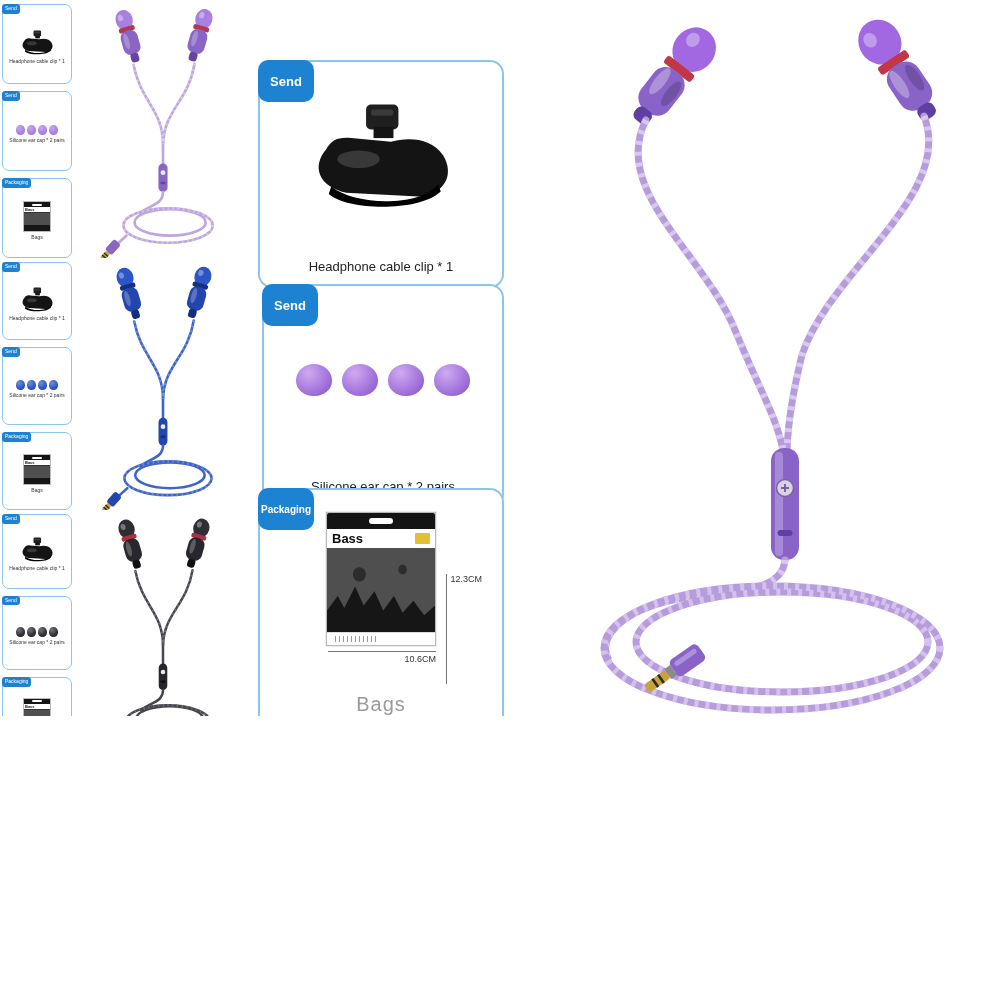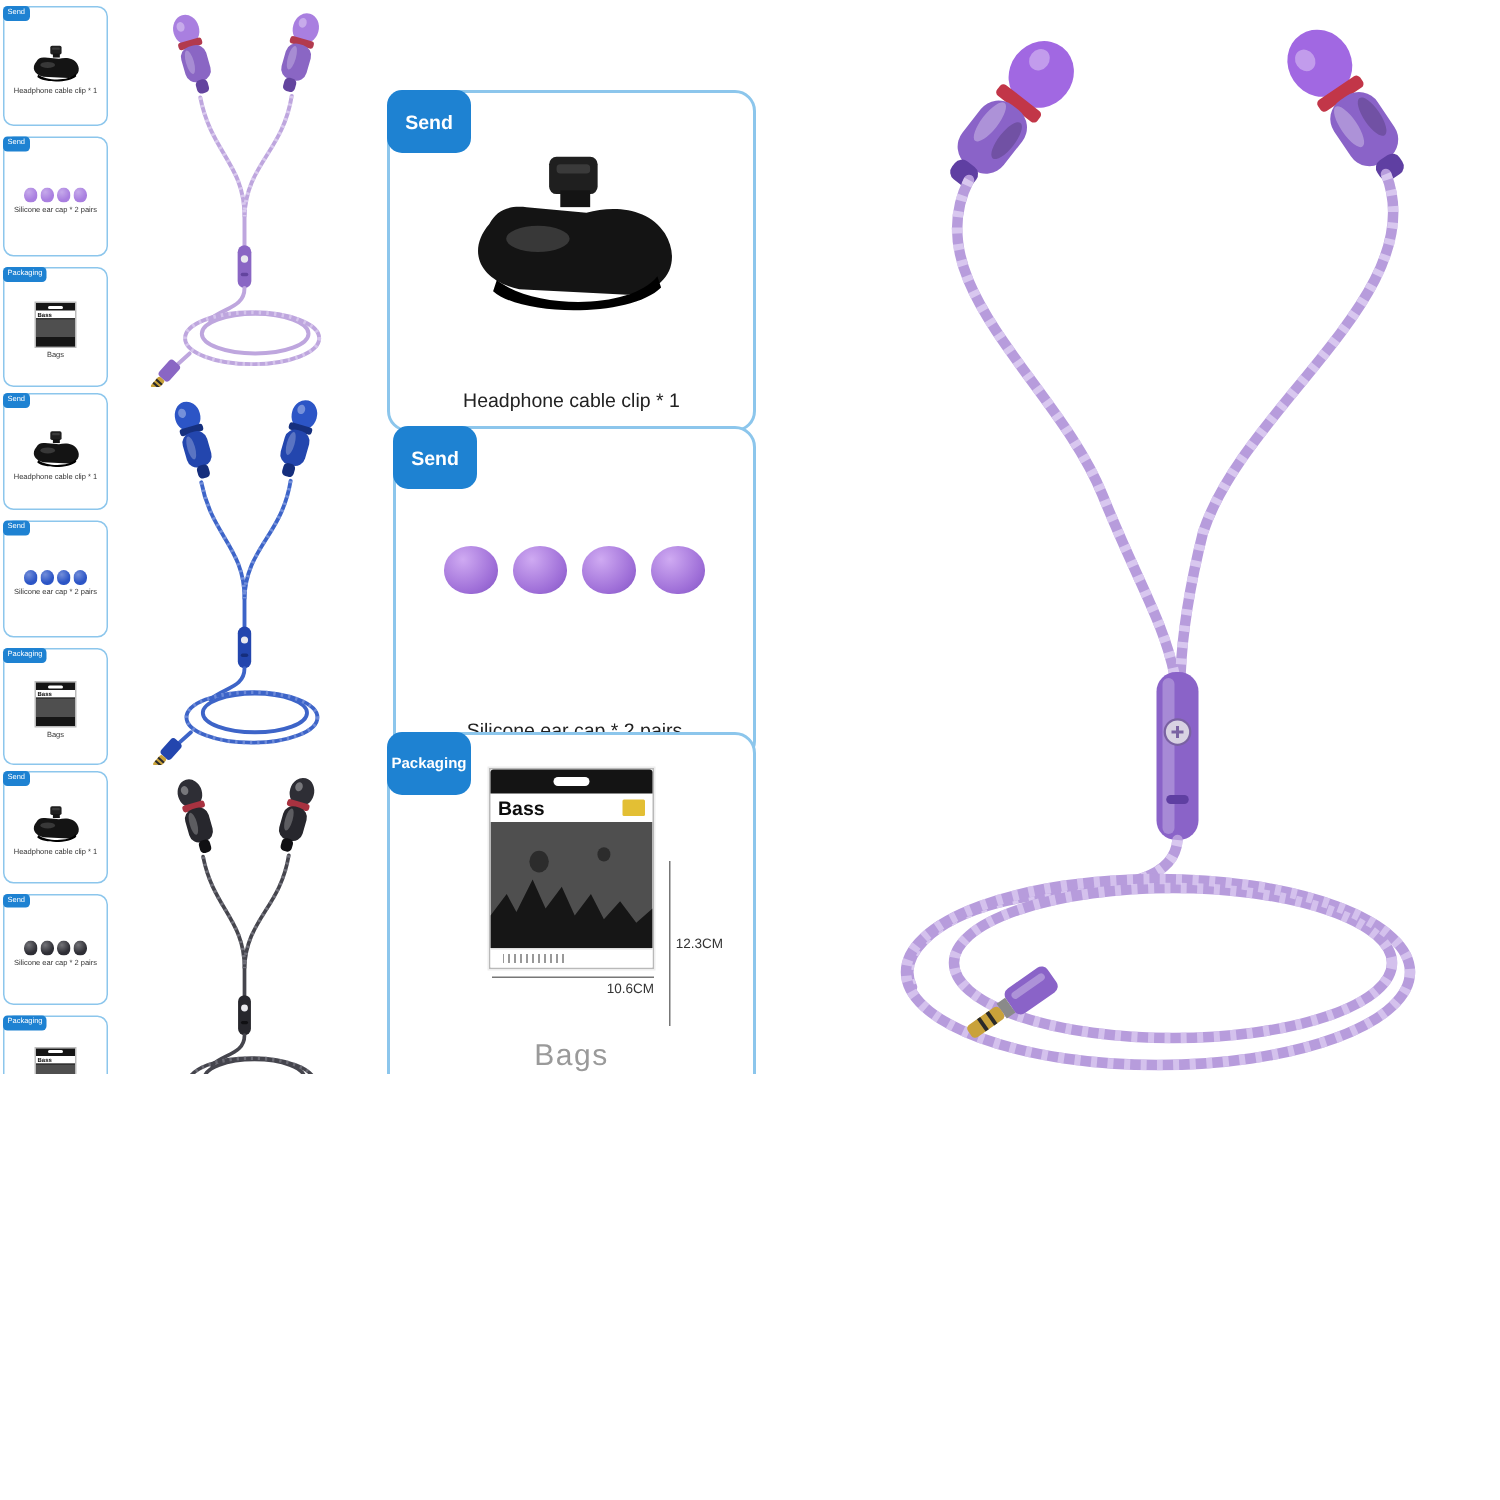--- a/index.html
+++ b/index.html
@@ -55,21 +55,21 @@
   .pkg-head{height:16px;background:#141414;display:flex;align-items:center;justify-content:center;border-radius:2px 2px 0 0;}
   .pkg-hole{display:block;width:24px;height:6px;background:#fff;border-radius:3px;}
   .pkg-brandrow{display:flex;align-items:center;justify-content:space-between;padding:2px 5px;}
   .pkg-brand{font-weight:bold;font-size:13px;color:#0c0c0c;}
   .pkg-tag{display:block;width:15px;height:11px;background:#e3bf34;border-radius:1px;}
   .pkg-art{display:block;width:100%;height:84px;}
   .pkg-foot{height:12px;background:#fff;border-top:1px solid #ddd;
     background-image:repeating-linear-gradient(90deg,#999 0 1px,transparent 1px 4px);
     background-size:40% 6px;background-repeat:no-repeat;background-position:8px center;}
   .dim{position:absolute;font-size:9px;color:#333;white-space:nowrap;}
-  .dim-v{right:-46px;top:62px;display:flex;align-items:center;gap:3px;}
+  .dim-v{right:-46px;top:62px;display:flex;align-items:flex-start;gap:3px;}
   .dim-v i{display:block;width:1px;height:110px;background:#777;position:relative;top:0;}
   .dim-h{left:2px;bottom:-18px;width:108px;text-align:right;}
   .dim-h i{display:block;height:1px;background:#777;margin-bottom:2px;}
   .pkg-bags-label{font-size:20px;color:#9a9a9a;letter-spacing:1px;margin-top:2px;}
   
   .hero-holder{position:absolute;left:500px;top:0;width:500px;height:745px;}
   .hero-holder svg{width:100%;height:100%;}
 </style>
 </head>
 <body>

